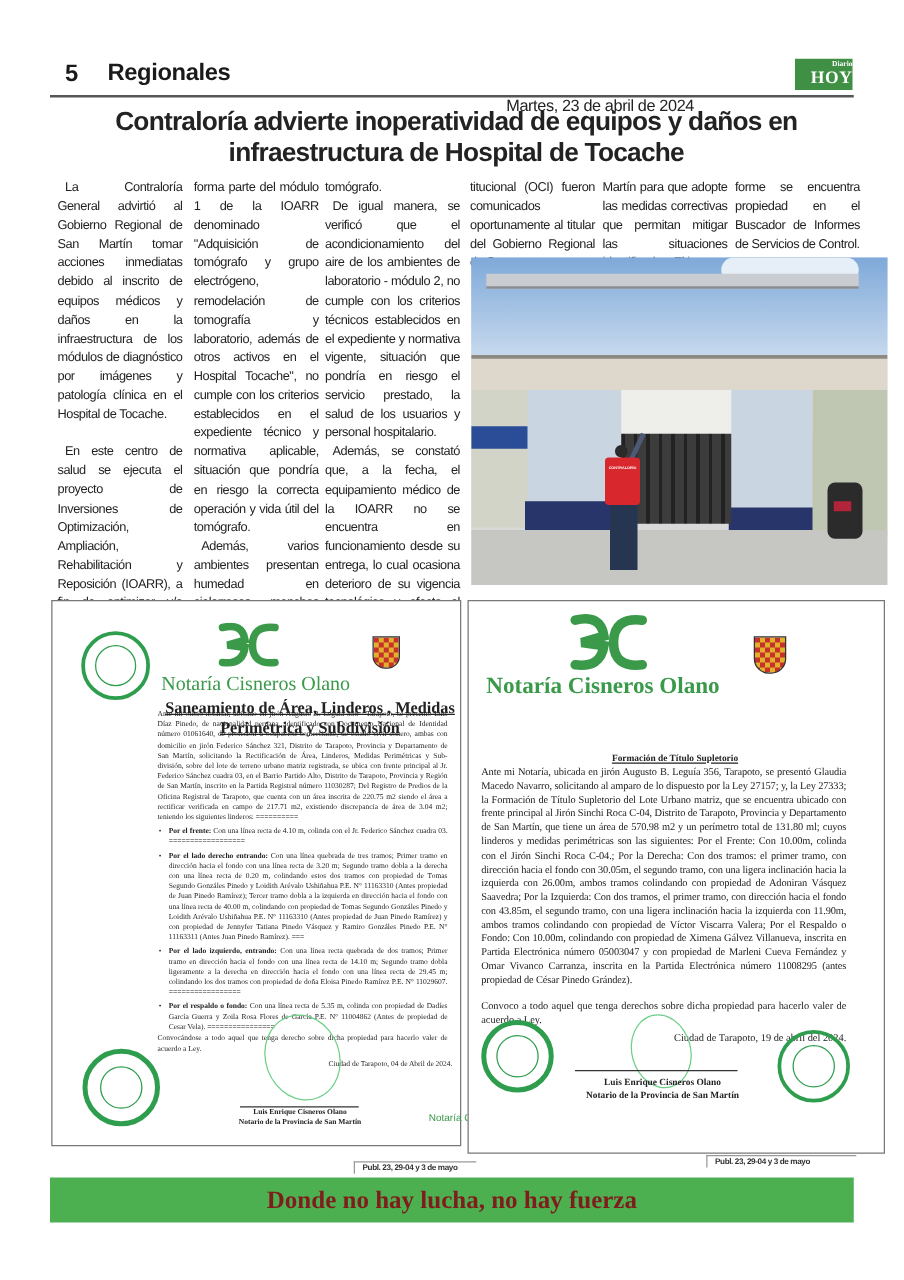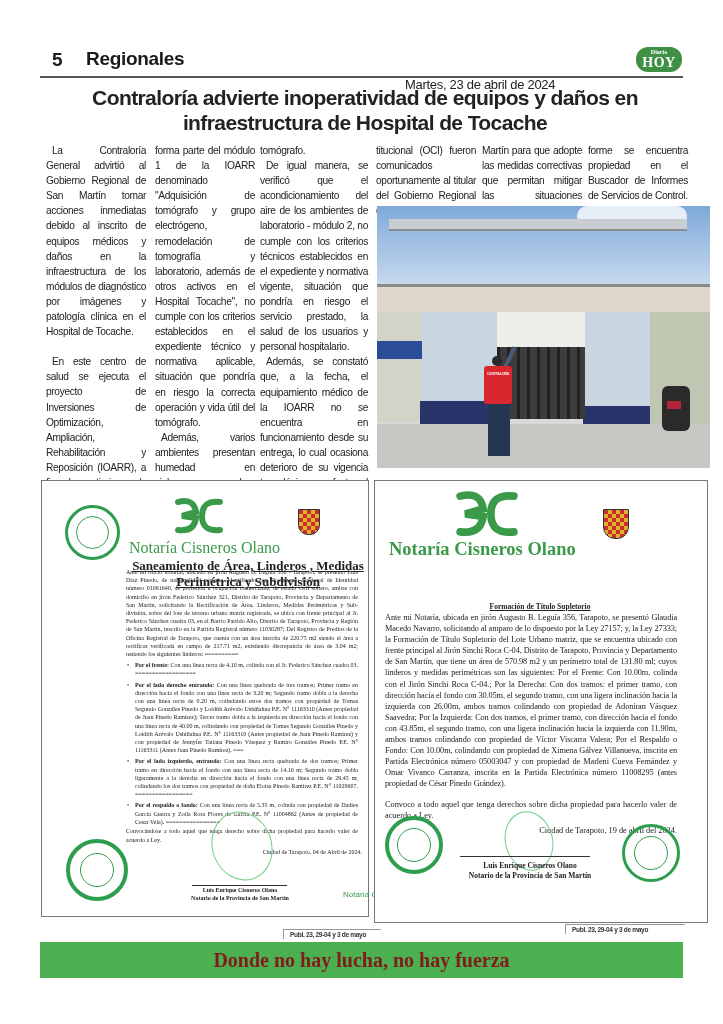--- a/index.html
+++ b/index.html
@@ -2,21 +2,21 @@
 <html><head>
 <meta charset="utf-8">
 <style>
   * { box-sizing: border-box; margin: 0; padding: 0; }
   body { width: 723px; height: 1024px; background: #fff; position: relative; overflow: hidden; font-family: "Liberation Sans", sans-serif; color: #1a1a1a; }
   .abs { position: absolute; }
   
   #pagenum { left: 52px; top: 49px; font: bold 19px "Liberation Sans", sans-serif; }
   #section { left: 86px; top: 48px; font: bold 19px "Liberation Sans", sans-serif; letter-spacing: -0.3px; }
   #date { left: 405px; top: 58px; font-size: 13px; letter-spacing: -0.3px; color: #222; margin-top: 19px; }
-  #logo { left: 636px; top: 47px; width: 46px; height: 25px; background: #3f8f44; color: #fff; text-align: center; border-radius: 12px; }
+  #logo { left: 636px; top: 47px; width: 46px; height: 25px; background: #3f8f44; color: #fff; text-align: right; }
   #logo .small { font: bold 6px "Liberation Serif", serif; display: block; line-height: 8px; padding-top: 1px; }
   #logo .big { font: bold 14px "Liberation Serif", serif; display: block; line-height: 14px; letter-spacing: 0.5px; }
   #rule { left: 40px; top: 76px; width: 643px; height: 2px; background: #555; }
   #headline { left: 60px; top: 85px; width: 610px; text-align: center; font: bold 21px "Liberation Sans", sans-serif; line-height: 25px; letter-spacing: -0.6px; color: #222; }
   
   .col { font-size: 10.2px; line-height: 15.1px; letter-spacing: -0.35px; color: #222; text-align: justify; }
   .col p { text-indent: 6px; }
   .col p.gap { margin-top: 15px; }
   #c1 { left: 46px; top: 143px; width: 100px; }
   #c2 { left: 155px; top: 143px; width: 100px; }

